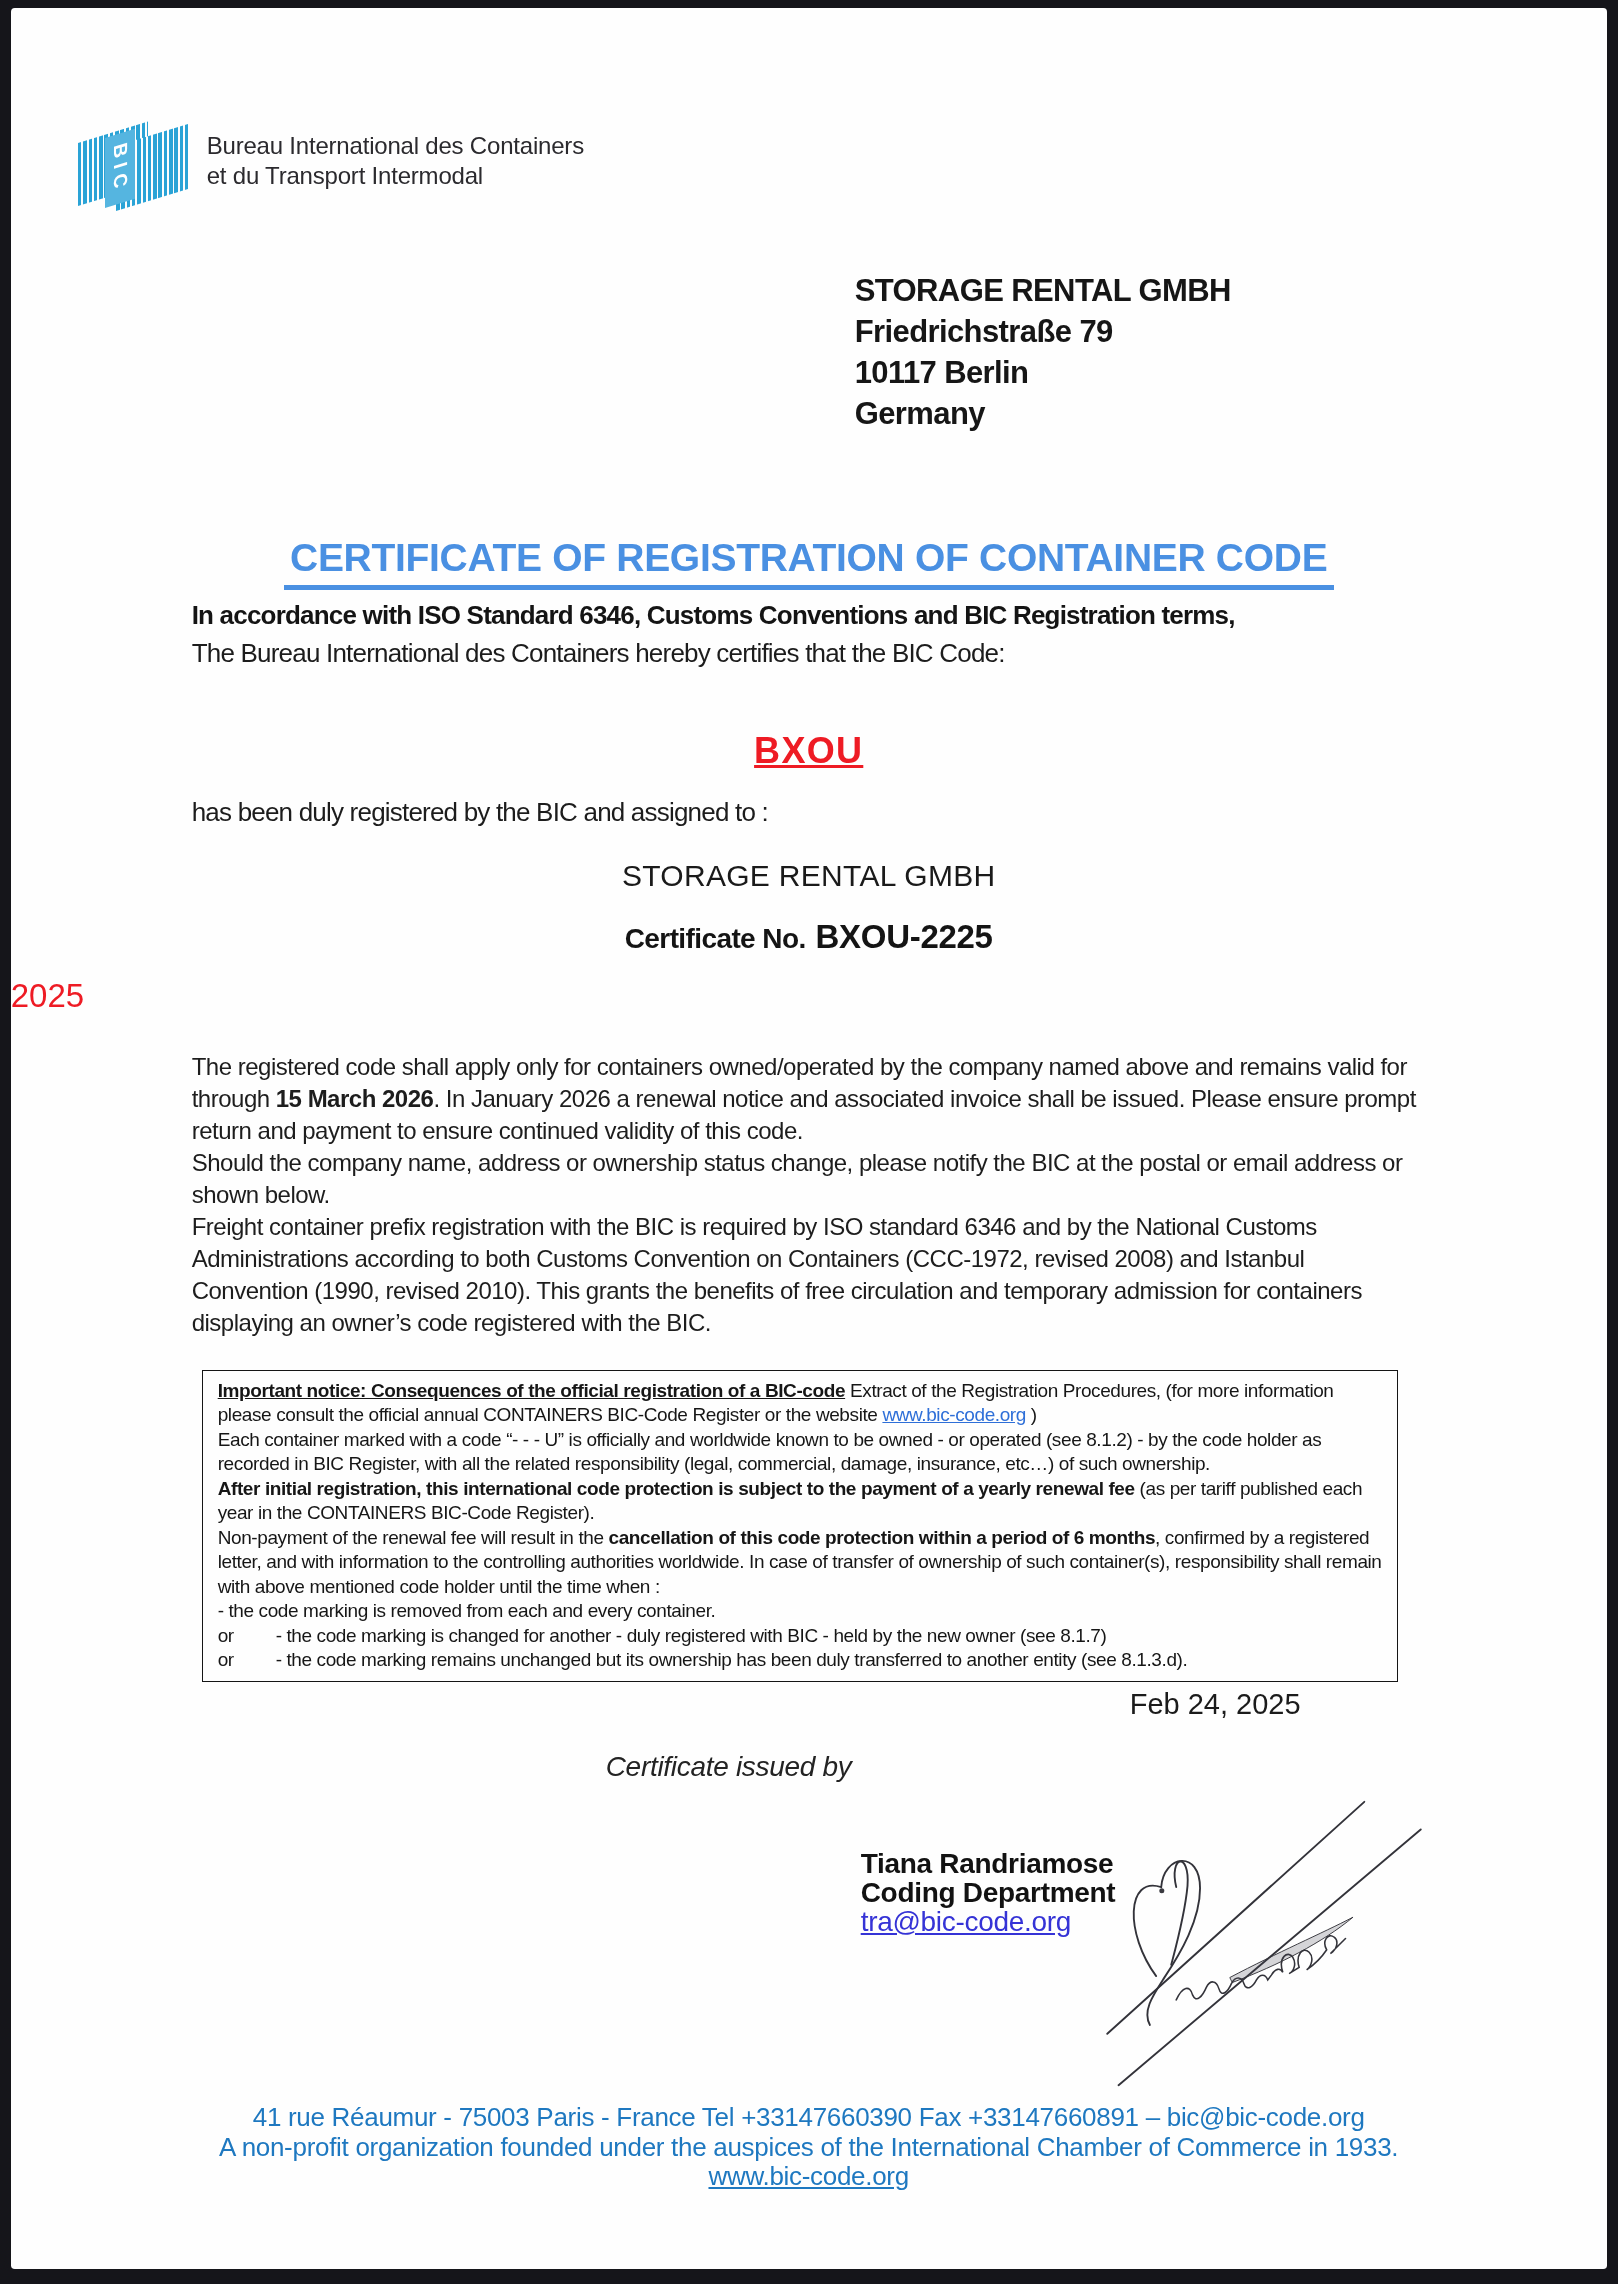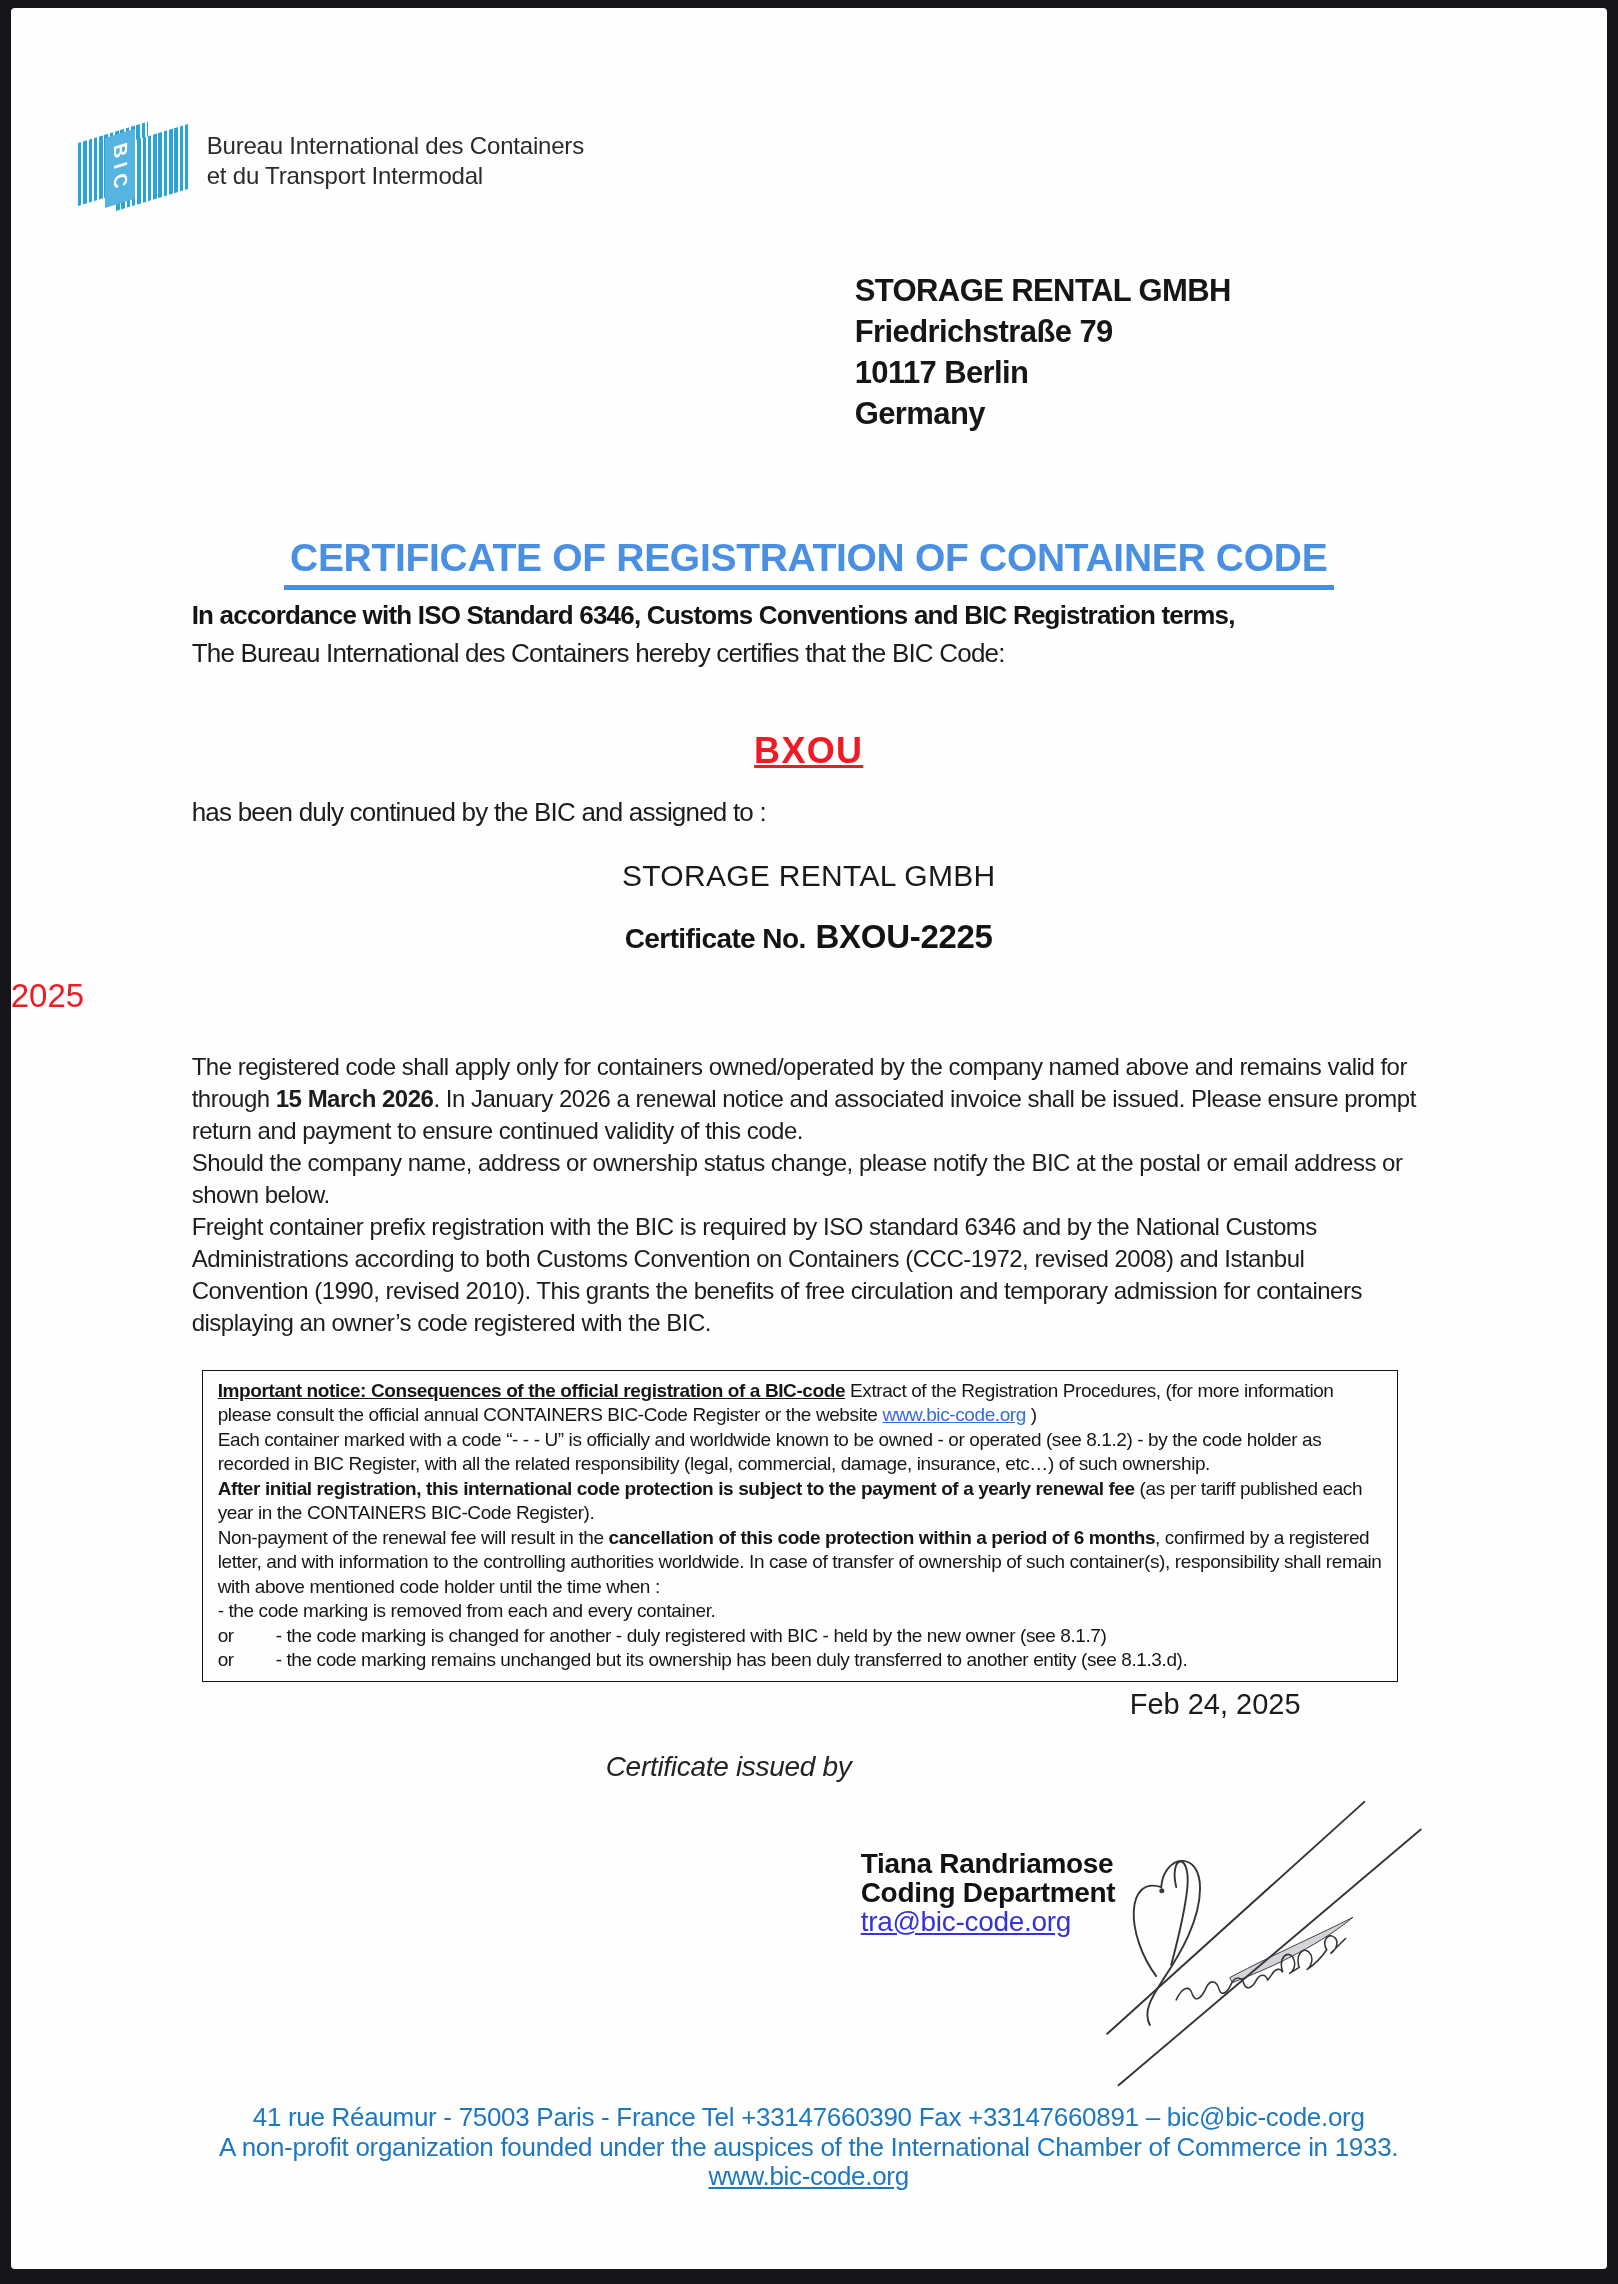--- a/index.html
+++ b/index.html
@@ -122,21 +122,21 @@
     <div>Germany</div>
   </div>
 
   <div class="title-row">
     <span class="title">CERTIFICATE OF REGISTRATION OF CONTAINER CODE</span>
   </div>
   <div class="intro-bold">In accordance with ISO Standard 6346, Customs Conventions and BIC Registration terms,</div>
   <div class="intro">The Bureau International des Containers hereby certifies that the BIC Code:</div>
 
   <div class="bxou">BXOU</div>
-  <div class="assigned">has been duly continued by the BIC and assigned to :</div>
+  <div class="assigned">has been duly registered by the BIC and assigned to :</div>
   <div class="company">STORAGE RENTAL GMBH</div>
   <div class="certline">
     <span class="lbl">Certificate No.</span><span class="val">BXOU-2225</span>
   </div>
   <div class="year">2025</div>
 
   <div class="bodytext">
     <p><span>The registered code shall apply only for containers owned/operated by the company named above and remains valid for through </span><b>15 March 2026</b><span>. In January 2026 a renewal notice and associated invoice shall be issued. Please ensure prompt return and payment to ensure continued validity of this code.</span></p>
     <p>Should the company name, address or ownership status change, please notify the BIC at the postal or email address or shown below.</p>
     <p>Freight container prefix registration with the BIC is required by ISO standard 6346 and by the National Customs Administrations according to both Customs Convention on Containers (CCC-1972, revised 2008) and Istanbul Convention (1990, revised 2010). This grants the benefits of free circulation and temporary admission for containers displaying an owner’s code registered with the BIC.</p>

